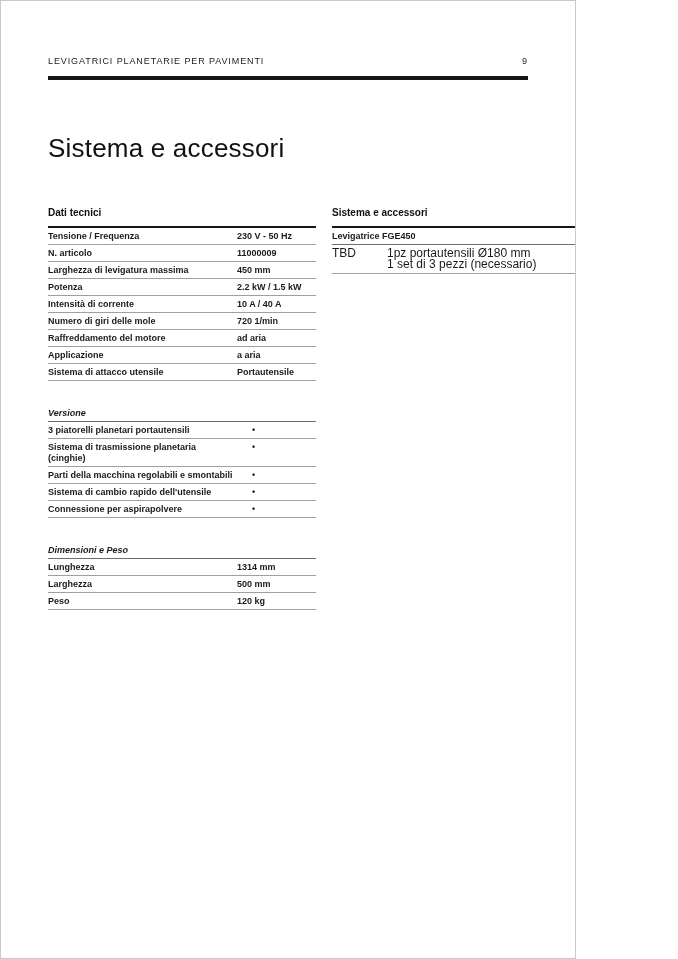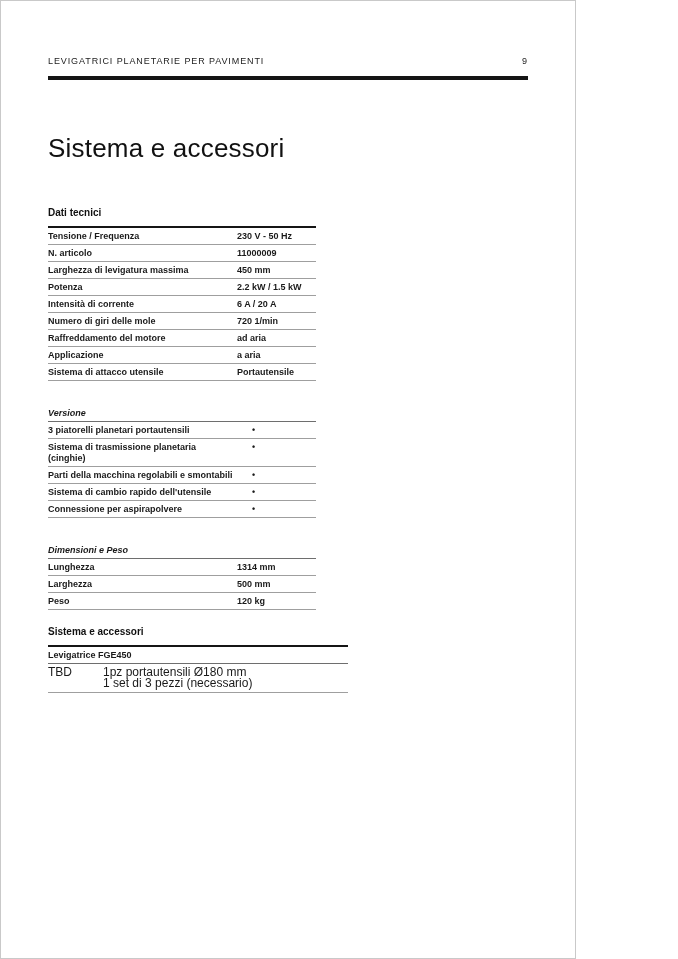--- a/index.html
+++ b/index.html
@@ -26,21 +26,21 @@
   .rule-thick { height: 4px; background: #151515; margin-top: 9px; }
 
   
   h1.title {
     margin: 55px 0 0 0;
     font-size: 26px; font-weight: 400; color: #111;
     letter-spacing: 0.2px; line-height: 1;
   }
 
   
-  .columns { display: flex; margin-top: 46px; flex-direction: column; }
+  .columns { display: flex; margin-top: 46px; }
   .col-left  { width: 268px; flex: 0 0 268px; }
   .col-gap   { width: 16px; flex: 0 0 16px; }
   .col-right { width: 300px; flex: 0 0 300px; }
 
   h2.sec-head {
     margin: 0 0 7px 0;
     font-size: 10px; font-weight: 700; color: #111; line-height: 12px;
   }
   .sec-rule { height: 2px; background: #151515; }
 
@@ -108,21 +108,21 @@
           <div class="trow">
           <span class="lbl">Larghezza di levigatura massima</span>
           <span class="val">450 mm</span>
         </div>
           <div class="trow">
           <span class="lbl">Potenza</span>
           <span class="val">2.2 kW / 1.5 kW</span>
         </div>
           <div class="trow">
           <span class="lbl">Intensità di corrente</span>
-          <span class="val">6 A / 20 A</span>
+          <span class="val">10 A / 40 A</span>
         </div>
           <div class="trow">
           <span class="lbl">Numero di giri delle mole</span>
           <span class="val">720 1/min</span>
         </div>
           <div class="trow">
           <span class="lbl">Raffreddamento del motore</span>
           <span class="val">ad aria</span>
         </div>
           <div class="trow">

